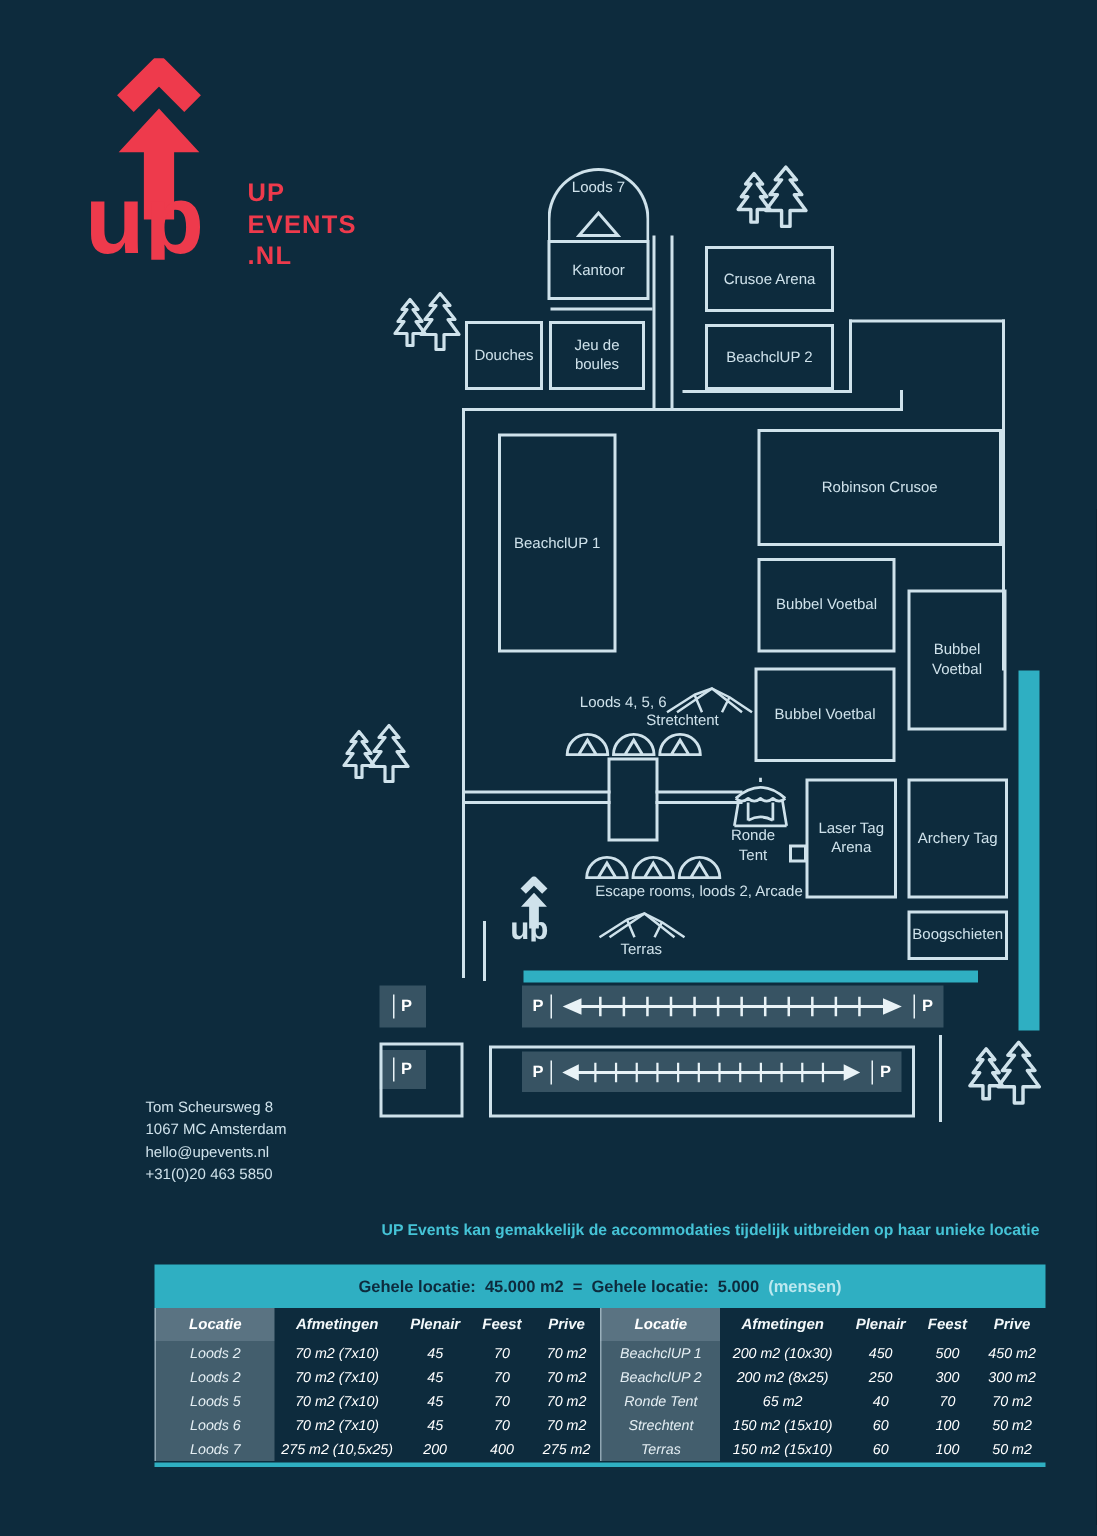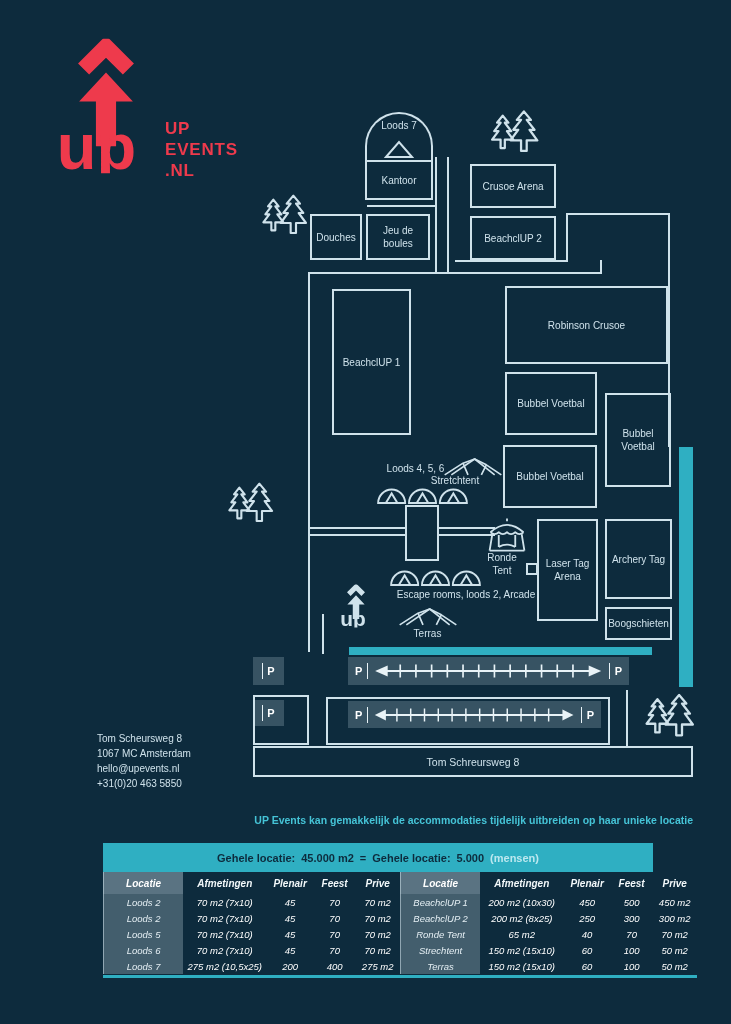--- a/index.html
+++ b/index.html
@@ -269,53 +269,50 @@
     </div>
     <div class="pbox" style="left:253px;top:657px;width:31px;height:28px;">
       <span class="pdiv"></span>
       <span>P</span>
     </div>
     <div class="pbox" style="left:253px;top:700px;width:31px;height:26px;">
       <span class="pdiv"></span>
       <span>P</span>
     </div>
 
-    <div class="street" style="left:253px;top:746px;width:440px;height:31px;">
-      <span>Tom Schreursweg 8</span>
-    </div>
   <div class="room" style="left: 365px; top: 160px; width: 68px; height: 40px;">Kantoor</div>
       <div class="room" style="left: 470px; top: 164px; width: 86px; height: 44px;">Crusoe Arena</div>
       <div class="room" style="left: 470px; top: 216px; width: 86px; height: 44px;">BeachclUP 2</div>
       <div class="room" style="left: 310px; top: 214px; width: 52px; height: 46px;">Douches</div>
       <div class="room" style="left: 366px; top: 214px; width: 64px; height: 46px;">Jeu de boules</div>
       <div class="room" style="left: 332px; top: 289px; width: 79px; height: 146px;">BeachclUP 1</div>
       <div class="room" style="left: 505px; top: 286px; width: 163px; height: 78px;">Robinson Crusoe</div>
       <div class="room" style="left: 505px; top: 372px; width: 92px; height: 63px;">Bubbel Voetbal</div>
       <div class="room" style="left: 605px; top: 393px; width: 66px; height: 94px;">Bubbel Voetbal</div>
       <div class="room" style="left: 503px; top: 445px; width: 94px; height: 63px;">Bubbel Voetbal</div>
-      <div class="room" style="left: 537px; top: 519px; width: 61px; height: 102px;">Laser Tag Arena</div>
+      <div class="room" style="left: 537px; top: 519px; width: 61px; height: 80px;">Laser Tag Arena</div>
       <div class="room" style="left: 605px; top: 519px; width: 67px; height: 80px;">Archery Tag</div>
       <div class="room" style="left: 605px; top: 607px; width: 67px; height: 33px;">Boogschieten</div>
       <div class="maplabel" style="left: 413px; top: 443px; width: 84px; margin-top: 32px;">Stretchtent</div>
       <div class="maplabel" style="left: 368px; top: 463px; width: 95px;">Loods 4, 5, 6</div>
       <div class="maplabel" style="left: 477px; top: 552px; width: 50px;">Ronde Tent</div>
       <div class="maplabel" style="left: 368px; top: 589px; width: 196px;">Escape rooms, loods 2, Arcade</div>
       <div class="maplabel" style="left: 400px; top: 628px; width: 55px;">Terras</div>
     </div>
 
   <div class="contact" style="left:97px;top:731px;width:170px;">
     <div>Tom Scheursweg 8</div>
     <div>1067 MC Amsterdam</div>
     <div>hello@upevents.nl</div>
     <div>+31(0)20 463 5850</div>
   </div>
 
   <div class="intro" style="left:103px;top:814px;width:590px;">UP Events kan gemakkelijk de accommodaties tijdelijk uitbreiden op haar unieke locatie</div>
 
-  <div class="tbar" style="left:103px;top:843px;width:550px;height:29px;">
+  <div class="tbar" style="left:103px;top:843px;width:594px;height:29px;">
     <span>Gehele locatie:</span>
     <span>45.000 m2</span>
     <span>=</span>
     <span>Gehele locatie:</span>
     <span>5.000</span>
     <span class="light">(mensen)</span>
   </div>
 
   <div class="ttable" id="tableL" style="left:103px;top:872px;width:297px;">
       <div class="trow head">

